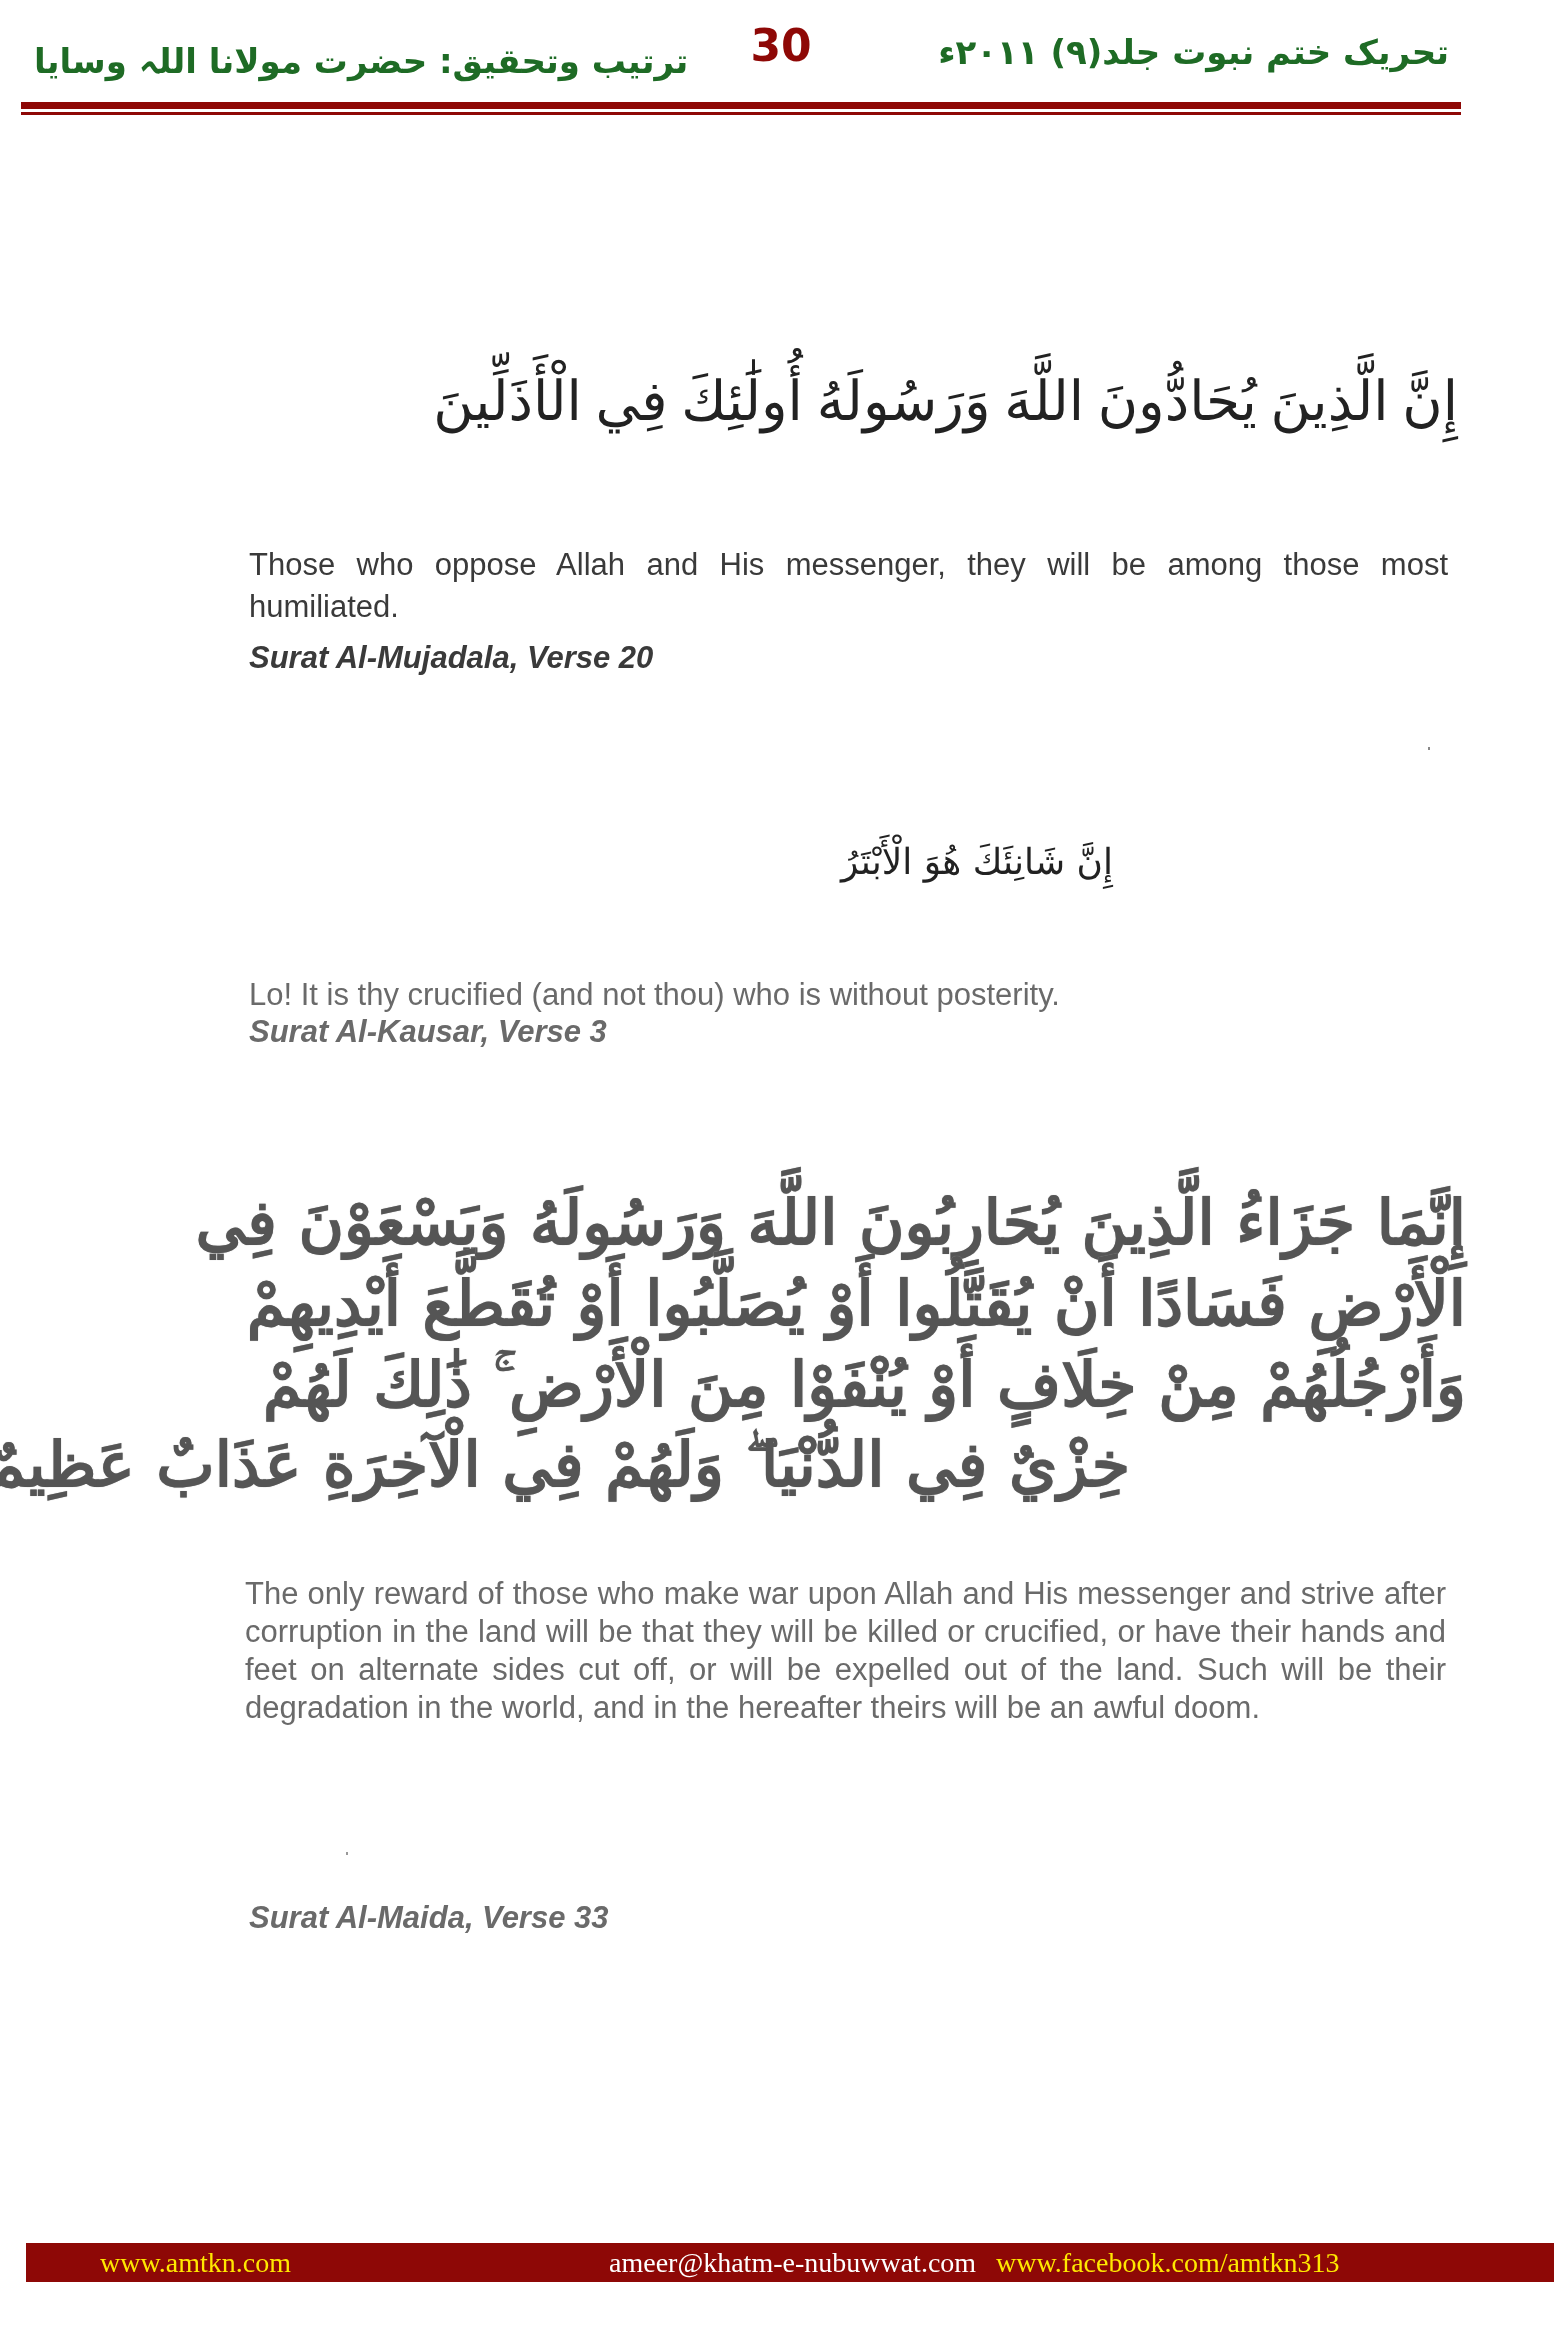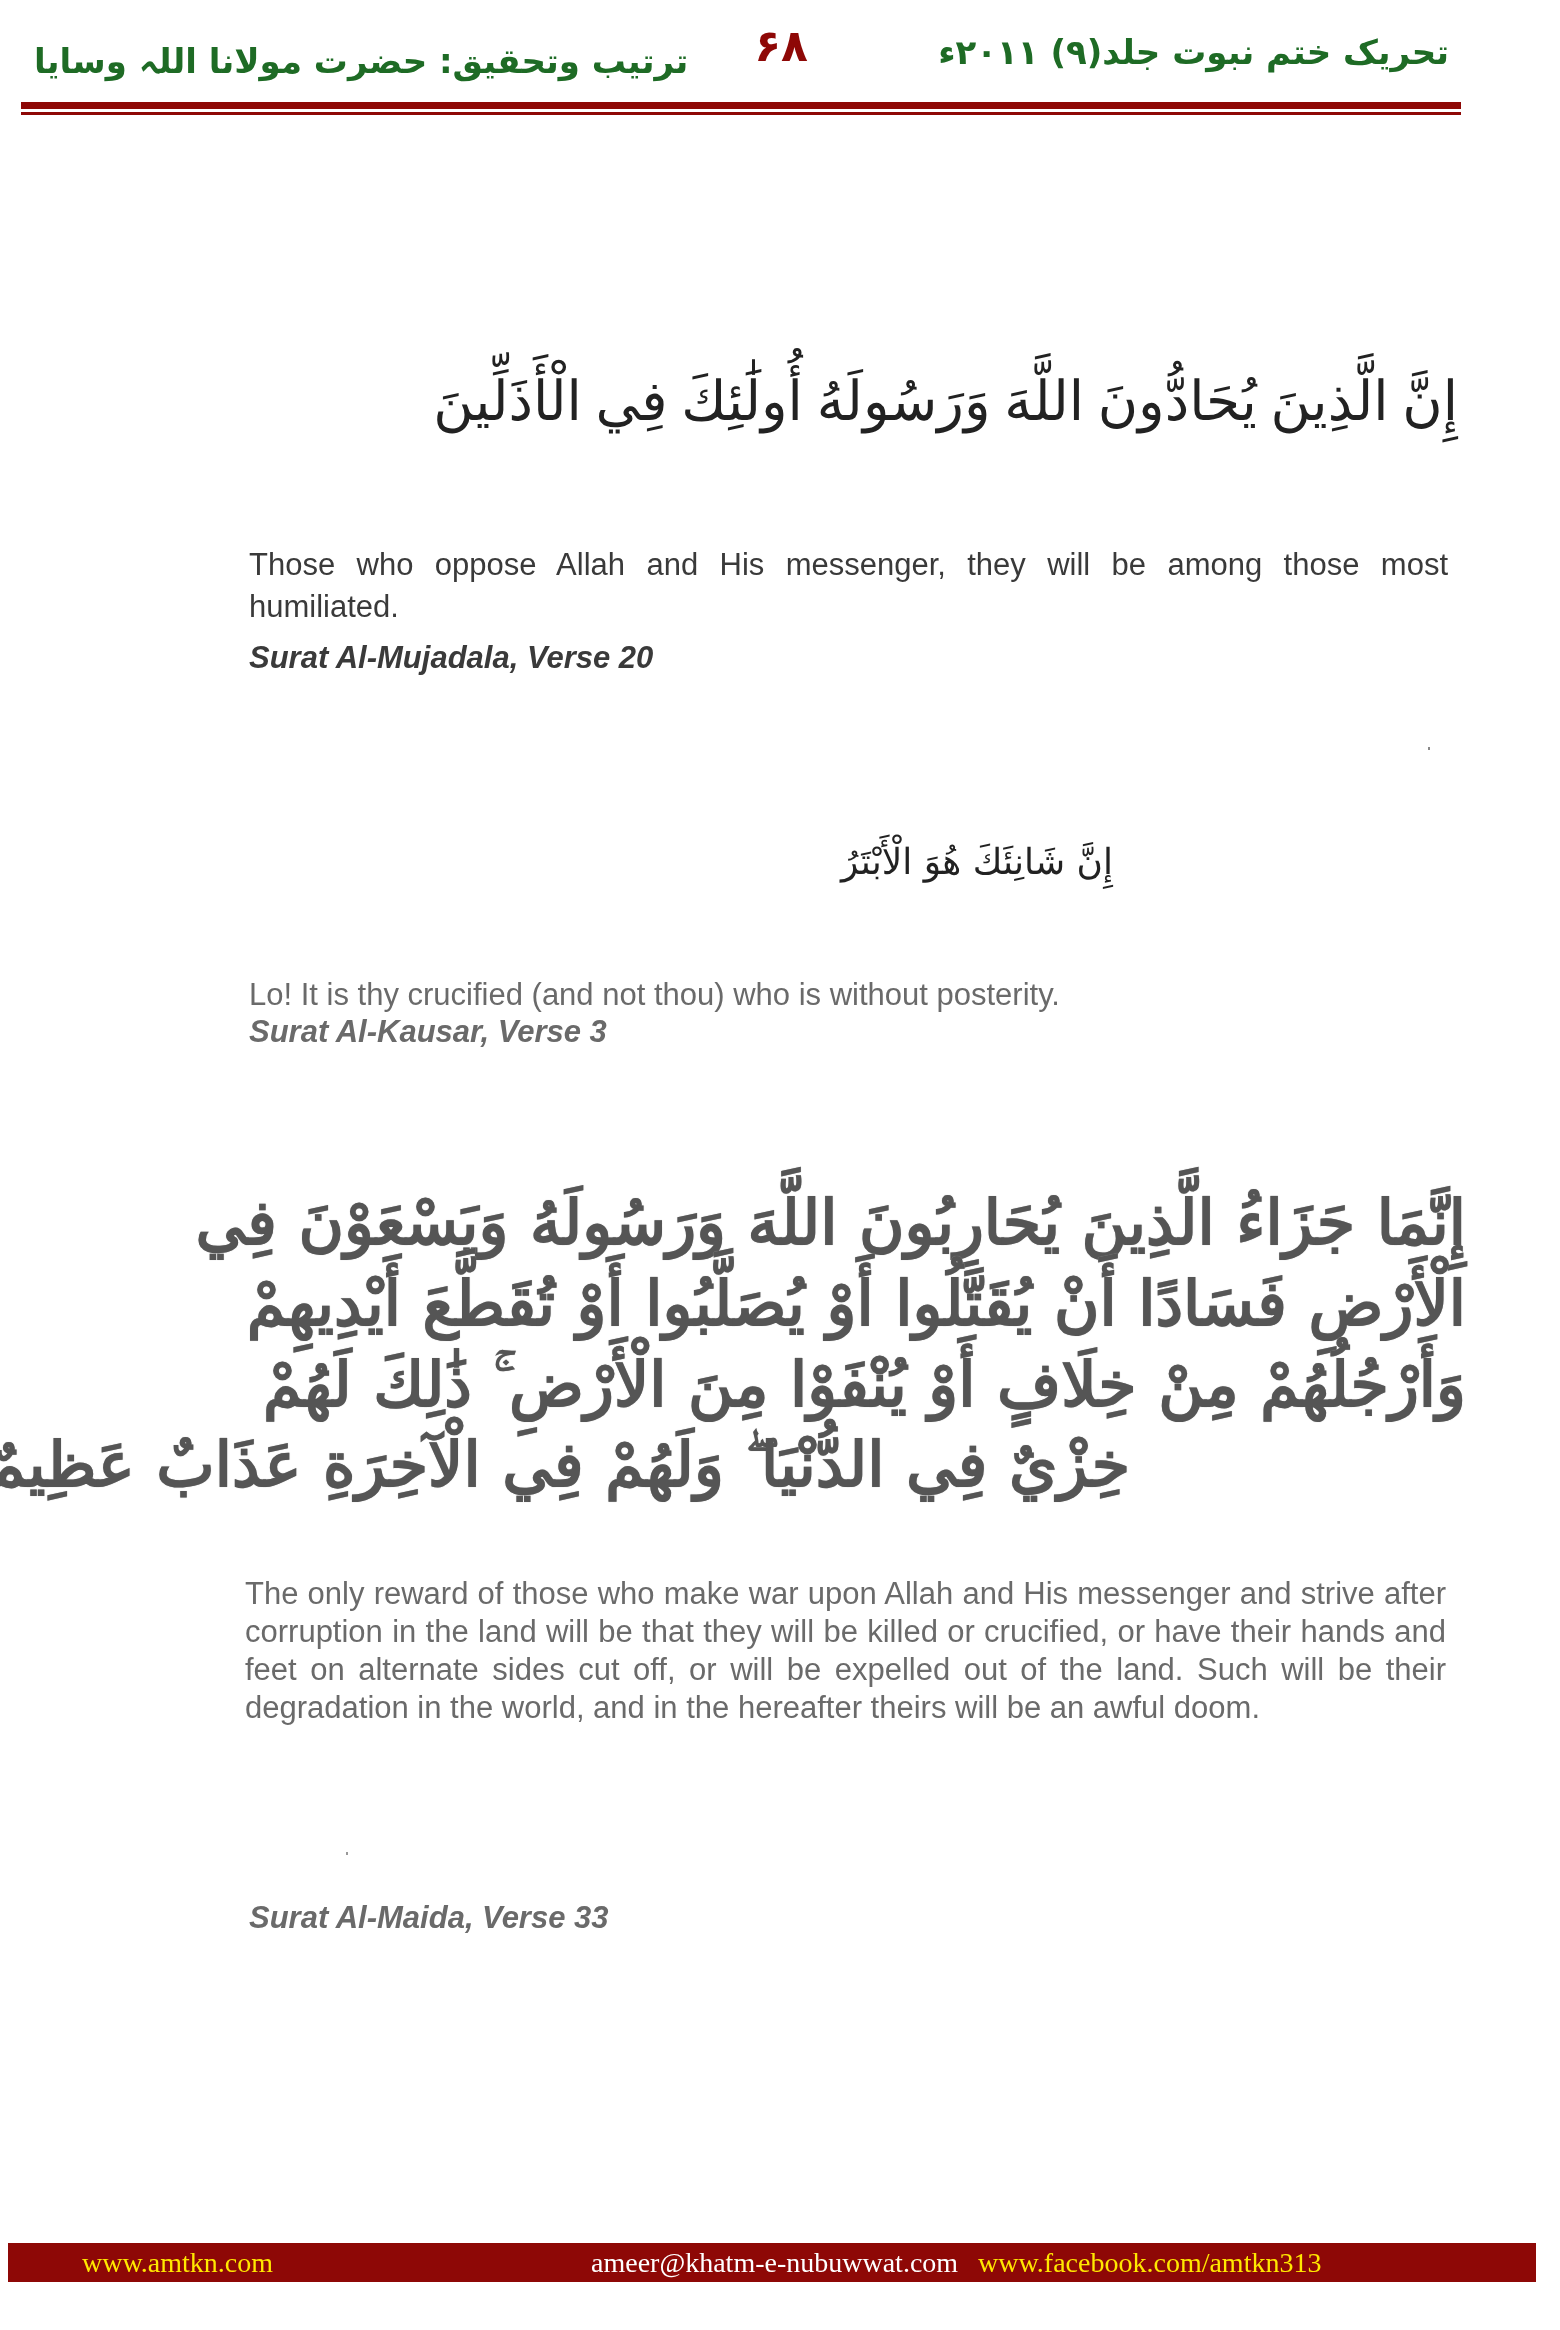--- a/index.html
+++ b/index.html
@@ -29,31 +29,31 @@
   #t1 { left: 249px; top: 544px; width: 1199px; }
   #r1 { left: 249px; top: 617px; margin-top: 23px; }
   #t2 { left: 249px; top: 974px; width: 1192px; text-align: left; }
   #r2 { left: 249px; top: 1014px; }
   #t3 { left: 245px; top: 1575px; width: 1201px; line-height: 38px; }
   #r3 { left: 249px; top: 1900px; }
 
   #stray1 { left: 1428px; top: 747px; width: 1.7px; height: 2.5px; background: #888; }
   #stray2 { left: 346px; top: 1852px; width: 1.7px; height: 2.5px; background: #999; }
 
-  #footer { left: 8px; top: 2243px; width: 1528px; height: 39px; background: #8e0806; }
+  #footer { left: 26px; top: 2243px; width: 1528px; height: 39px; background: #8e0806; }
   .ft { font-family: "Liberation Serif", serif; font-size: 28px; line-height: 39px; top: 0; white-space: nowrap; }
   #ft-site { left: 74px; color: #ffe800; }
   #ft-email { left: 290px; color: #ffffff; }
   #ft-fb { left: 970px; color: #ffe800; }
 </style>
 </head>
 <body>
 
 <div class="abs hdr-urdu" id="hdr-left">ترتیب وتحقیق: حضرت مولانا اللہ وسایا</div>
-<div class="abs" id="page-num">۶۸</div>
+<div class="abs" id="page-num">30</div>
 <div class="abs hdr-urdu" id="hdr-right">تحریک ختم نبوت جلد(۹) ۲۰۱۱ء</div>
 <div class="abs" id="rule-thick"></div>
 <div class="abs" id="rule-thin"></div>
 
 <div class="abs arabic" id="verse1">إِنَّ الَّذِينَ يُحَادُّونَ اللَّهَ وَرَسُولَهُ أُولَٰئِكَ فِي الْأَذَلِّينَ</div>
 <div class="abs en" id="t1">Those who oppose Allah and His messenger, they will be among those most humiliated.</div>
 <div class="abs ref" id="r1">Surat Al-Mujadala, Verse 20</div>
 <div class="abs" id="stray1"></div>
 
 <div class="abs arabic" id="verse2">إِنَّ شَانِئَكَ هُوَ الْأَبْتَرُ</div>

